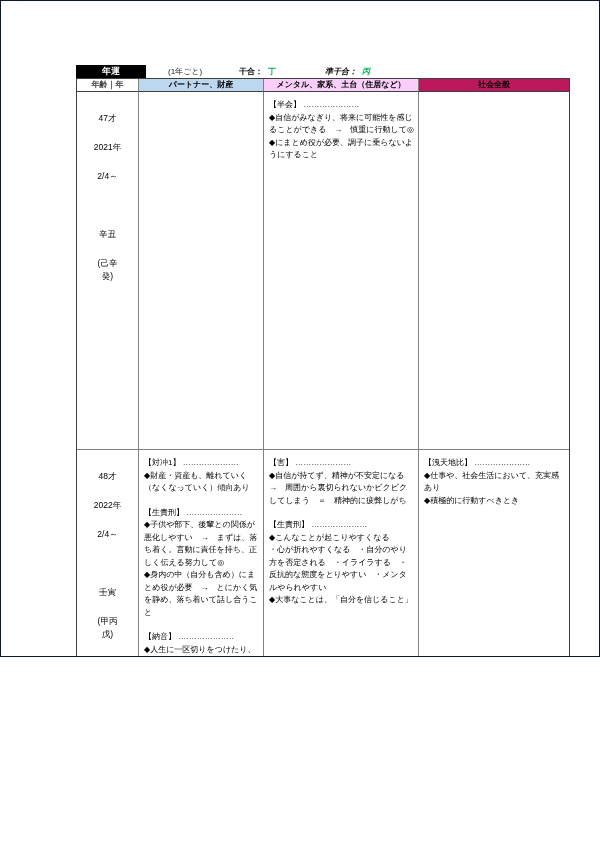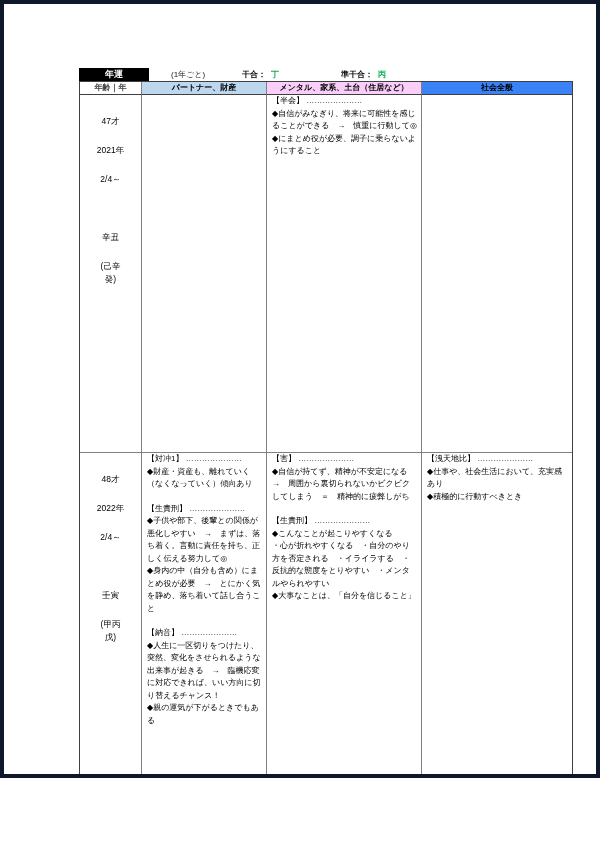--- a/index.html
+++ b/index.html
@@ -1,23 +1,23 @@
 <!DOCTYPE html>
 <html><head>
 <meta charset="utf-8">
 <style>
   html, body {
     margin: 0; padding: 0; background: #ffffff;
     font-family: "Liberation Sans", "DejaVu Sans", sans-serif;
   }
   .page {
     position: relative;
-    width: 600px; height: 778px;
+    width: 600px; height: 657px;
     background: #ffffff;
-    border: 4px solid #0f172a;
+    border: 1px solid #0f172a;
     box-sizing: border-box;
     overflow: hidden;
   }
   
   .titlebar {
     position: absolute; left: 75px; top: 64px;
     width: 492px; height: 13px;
   }
   .title-box {
     position: absolute; left: 0; top: 0;
@@ -28,21 +28,21 @@
   }
   .subtitle {
     position: absolute; left: 92px; top: 0;
     font-size: 8px; line-height: 13px; color: #1a1a1a;
     white-space: nowrap;
   }
   .kg { position: absolute; top: 0; font-size: 8px; line-height: 13px; white-space: nowrap; }
   .kg .lbl { font-weight: bold; color: #000; }
   .kg .val { font-weight: bold; margin-left: 5px; }
   .kg.kangou { left: 163px; }
-  .kg.junkangou { left: 262px; }
+  .kg.junkangou { left: 249px; font-style: italic; }
   
   .ftable {
     position: absolute; left: 75px; top: 77px;
     display: grid;
     grid-template-columns: 62px 125px 155px 150px;
     grid-template-rows: 13px 358px 362px;
     border: 1px solid #3f3f3f;
     box-sizing: content-box;
     background: #ffffff;
   }
@@ -54,21 +54,21 @@
   }
   .cell.last-col { border-right: none; }
   .cell.last-row { border-bottom: none; }
   .hcell {
     font-size: 8px; font-weight: bold;
     line-height: 12px; text-align: center;
     color: #000000;
     border-bottom: 1px solid #3f3f3f;
   }
   .hcell.age-h { color: #3f3f3f; background: #ffffff; }
-  .tcell { padding: 0 4px 0 5px; font-size: 8px; line-height: 12.5px; color: #000; }
+  .tcell { padding: 7px 4px 0 5px; font-size: 8px; line-height: 12.5px; color: #000; }
   .tcell .para { margin: 0; word-break: break-all; }
   .tcell .gap { height: 12px; }
   .age-cell { text-align: center; padding-top: 4px; font-size: 8.5px; line-height: 13px; color: #000; }
   .age-cell .para { margin: 16px; }
   .age-cell .gap { height: 13px; }
 </style>
 </head>
 <body>
 
 <div class="page">
@@ -82,21 +82,21 @@
     <div class="kg junkangou">
       <span class="lbl">準干合：</span><span class="val" style="color: rgb(0, 176, 80);">丙</span>
     </div>
   </div>
 
   <div class="ftable">
 
     <div class="cell hcell age-h">年齢｜年</div>
     <div class="cell hcell" style="background-color: rgb(189, 215, 238);">パートナー、財産</div>
     <div class="cell hcell" style="background-color: rgb(249, 206, 249);">メンタル、家系、土台（住居など）</div>
-    <div class="cell hcell last-col" style="background-color: #3b82f6;">社会全般</div>
+    <div class="cell hcell last-col" style="background-color: #be185d;">社会全般</div>
 
     <div class="cell age-cell">
         <div class="para">47才</div>
         <div class="para">2021年</div>
         <div class="para">2/4～</div>
         <div class="gap"></div>
         <div class="para">辛丑</div>
         <div class="para">(己辛癸)</div>
       </div>
     <div class="cell tcell"></div>

